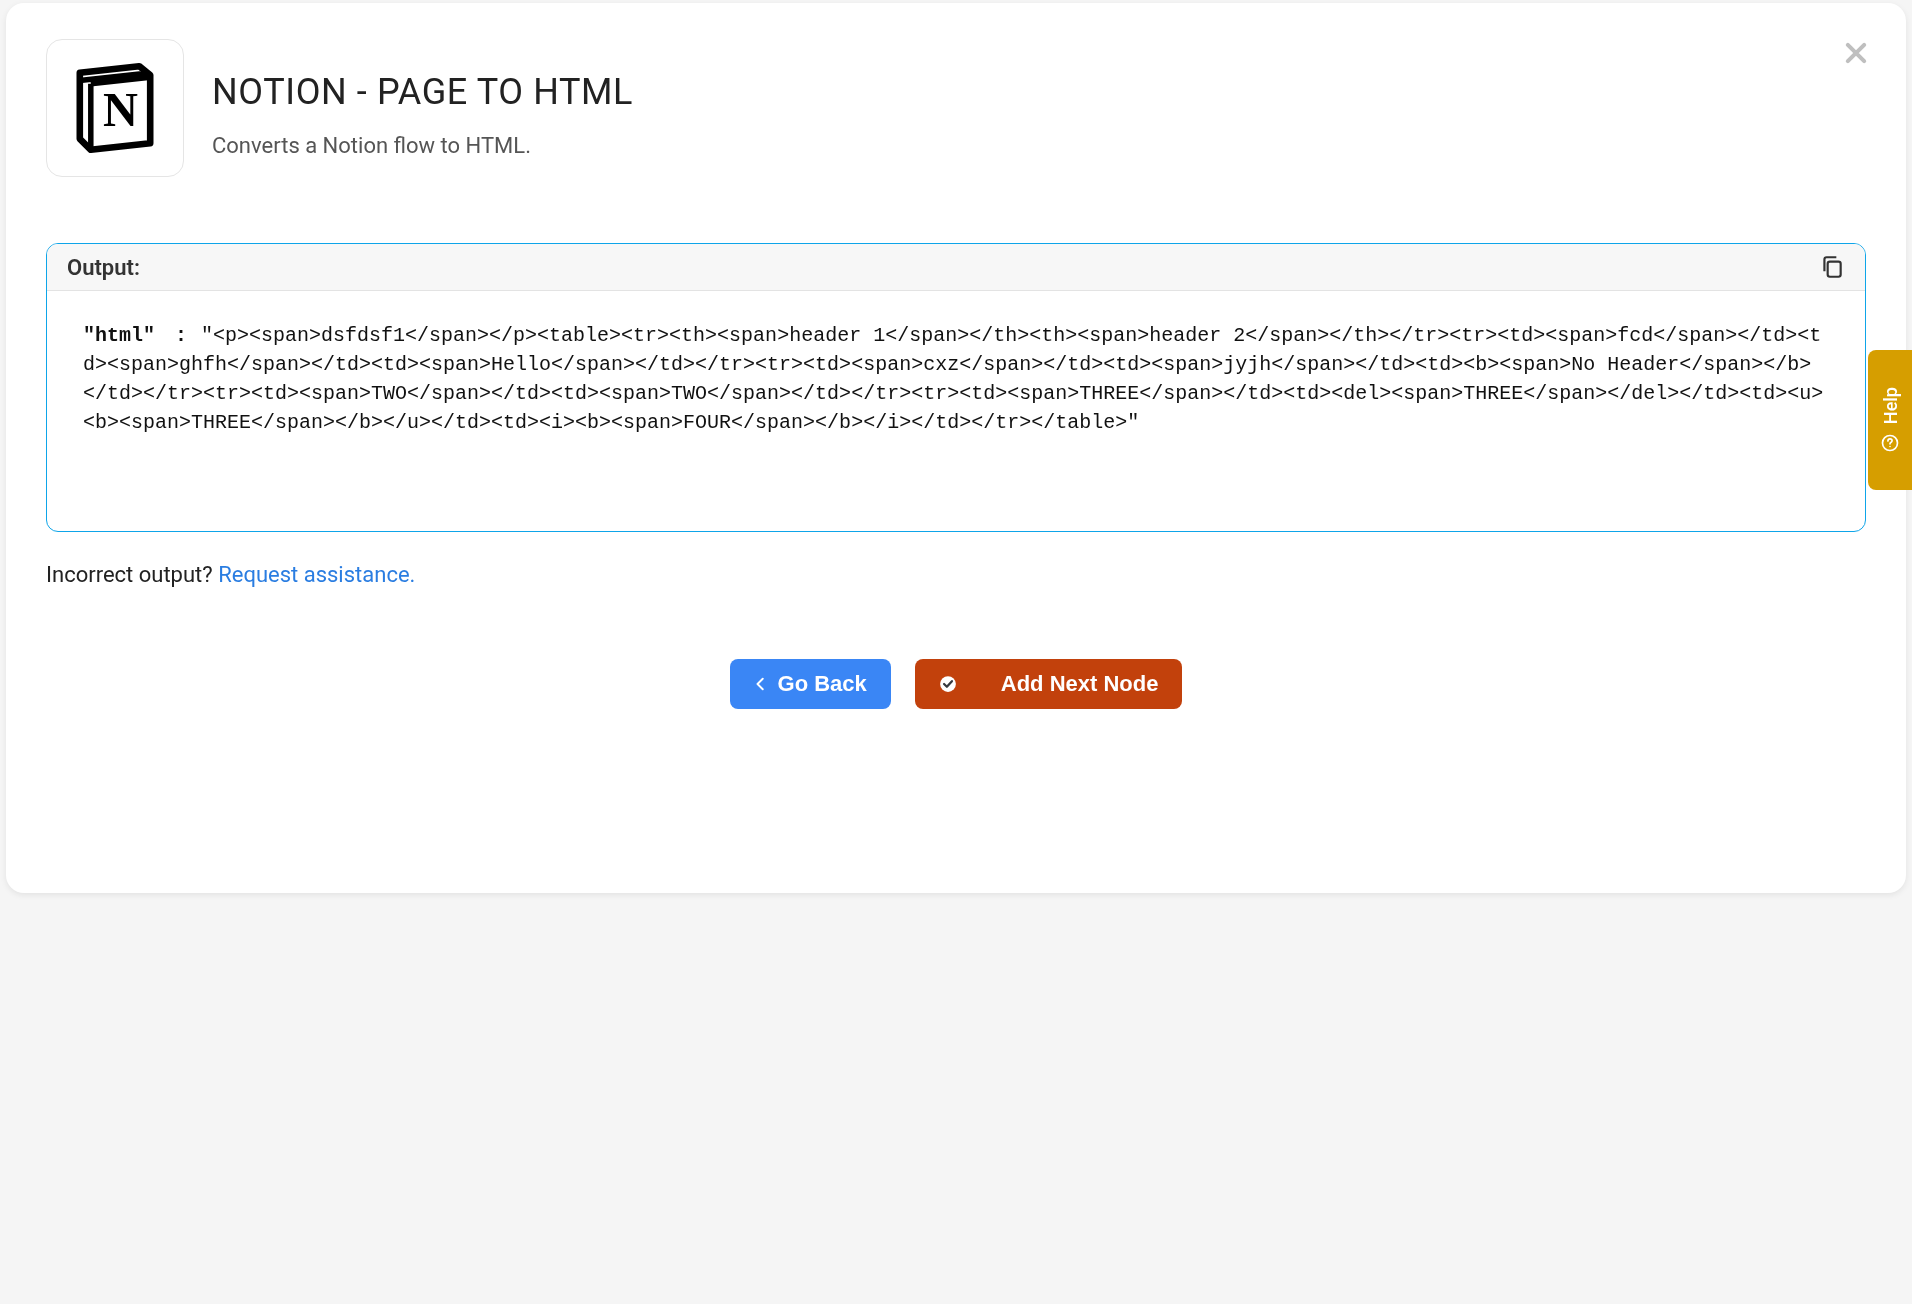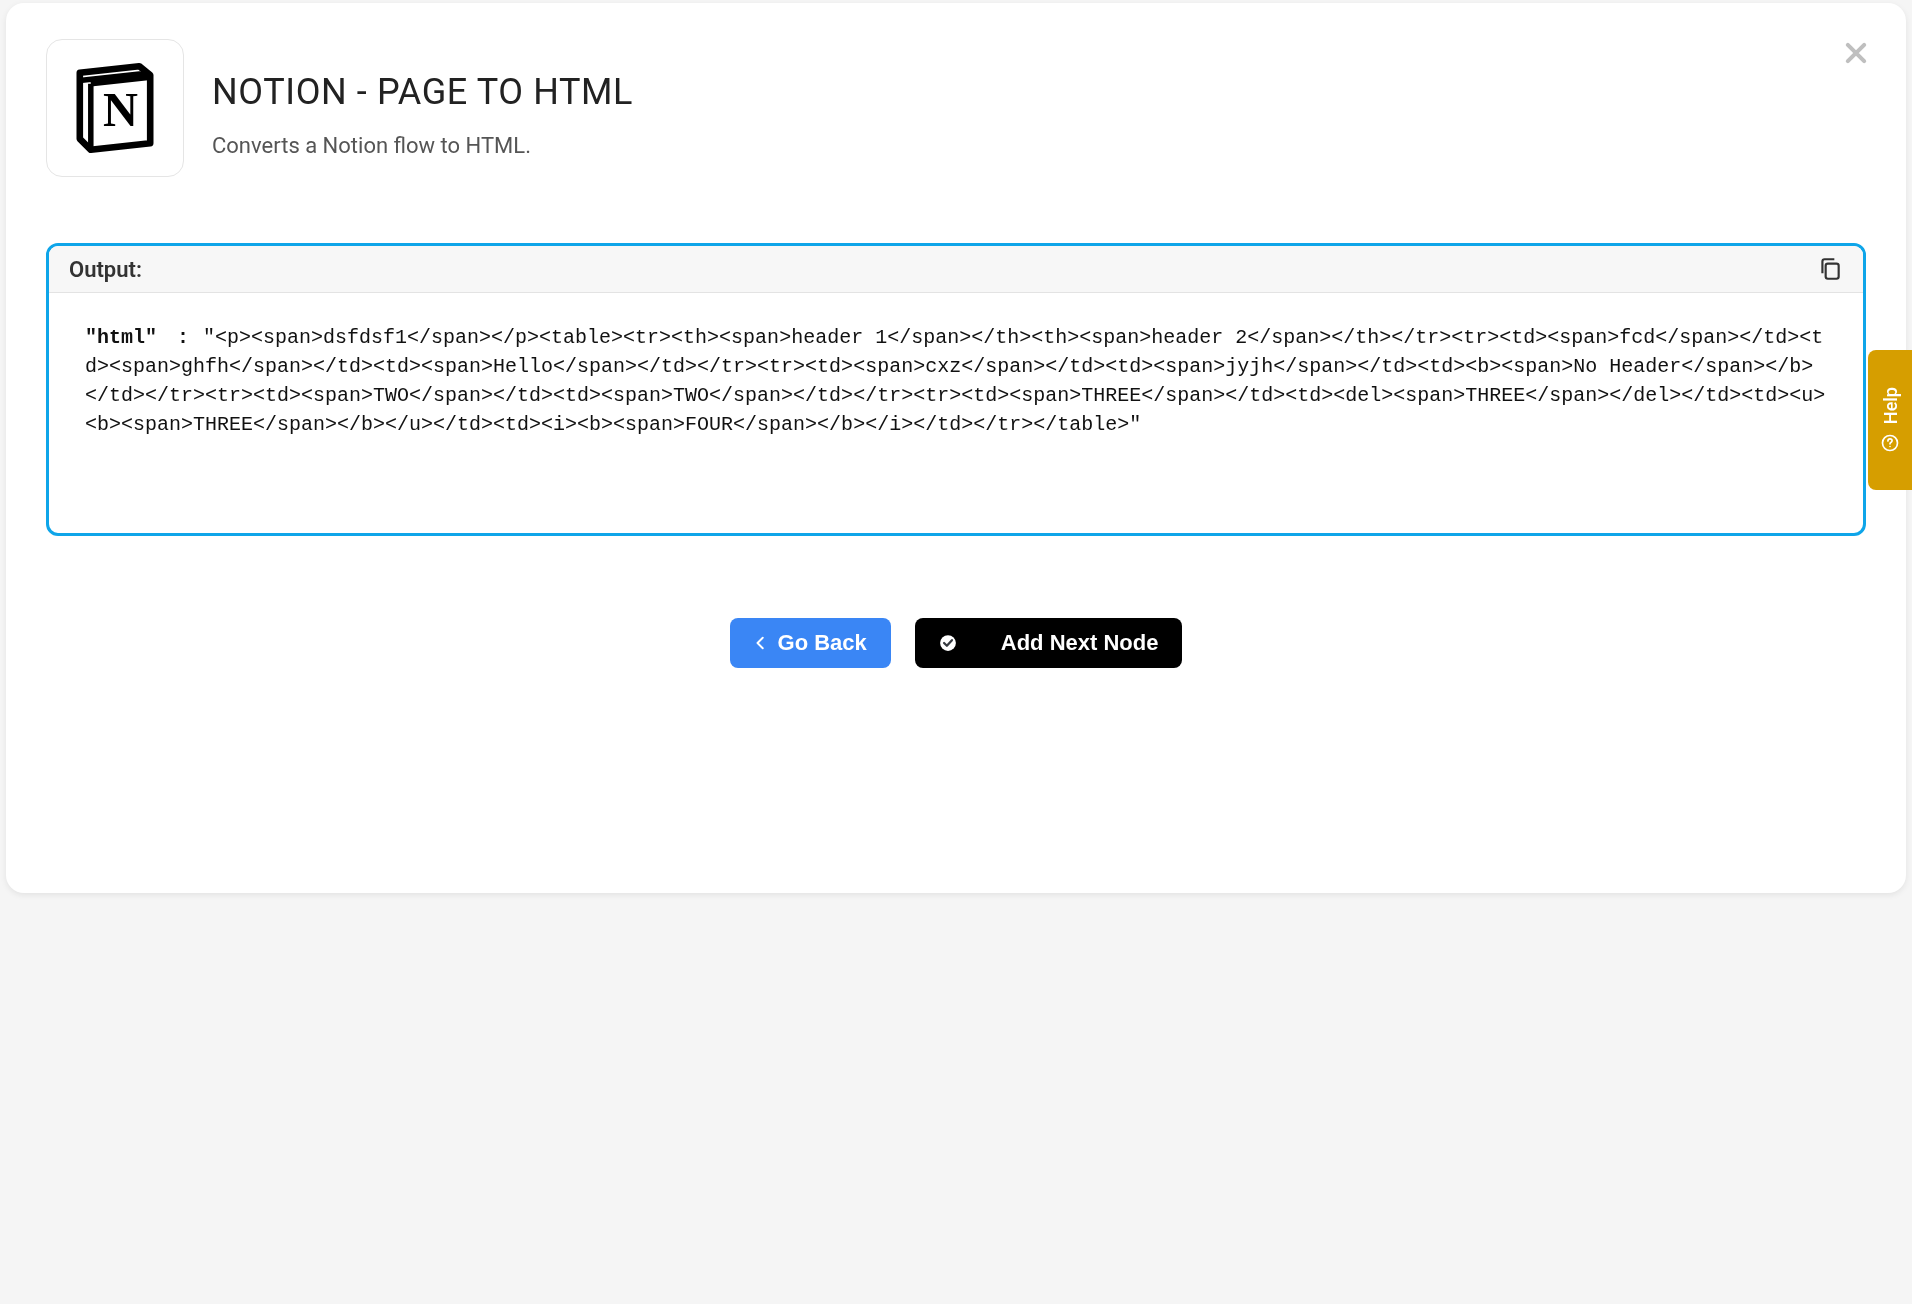--- a/index.html
+++ b/index.html
@@ -76,21 +76,21 @@
     background: #17a56e;
     border-radius: 50%;
     display: inline-flex;
     align-items: center;
     justify-content: center;
   }
   .status-icon svg { width: 14px; height: 14px; fill: #fff; }
   .status-success { color: #17a56e; font-weight: 600; }
   .output-panel {
     margin: 36px 40px 10px 40px;
-    border: 3px solid #0ea5e9;
+    border: 1px solid #0ea5e9;
     border-radius: 12px;
     overflow: hidden;
   }
   .output-header {
     background: #f7f7f7;
     border-bottom: 1px solid #e3e3e3;
     padding: 10px 20px;
     display: flex;
     align-items: center;
     justify-content: space-between;
@@ -145,21 +145,21 @@
     font-weight: 600;
     color: #fff;
     border: none;
     border-radius: 8px;
     padding: 12px 24px;
     cursor: pointer;
     height: 50px;
   }
   .btn svg { width: 18px; height: 18px; fill: currentColor; }
   .btn-blue { background: #3a86f5; }
-  .btn-dark { background: #000000; gap: 44px; }
+  .btn-dark { background: #c2410c; gap: 44px; }
   .btn-green { background: #1eb877; }
   .btn-blue svg { width: 14px; height: 14px; }
   .help-tab {
     position: fixed;
     right: 0;
     top: 350px;
     background: #d69e00;
     color: #fff;
     width: 44px;
     height: 140px;
@@ -217,20 +217,23 @@
         </svg>
       </div>
     </div>
     <div class="output-body">
       <div class="output-wrap">
         <span class="json-key">"html"</span><span class="json-colon">:</span><span class="json-val">"&lt;p&gt;&lt;span&gt;dsfdsf1&lt;/span&gt;&lt;/p&gt;&lt;table&gt;&lt;tr&gt;&lt;th&gt;&lt;span&gt;header 1&lt;/span&gt;&lt;/th&gt;&lt;th&gt;&lt;span&gt;header 2&lt;/span&gt;&lt;/th&gt;&lt;/tr&gt;&lt;tr&gt;&lt;td&gt;&lt;span&gt;fcd&lt;/span&gt;&lt;/td&gt;&lt;td&gt;&lt;span&gt;ghfh&lt;/span&gt;&lt;/td&gt;&lt;td&gt;&lt;span&gt;Hello&lt;/span&gt;&lt;/td&gt;&lt;/tr&gt;&lt;tr&gt;&lt;td&gt;&lt;span&gt;cxz&lt;/span&gt;&lt;/td&gt;&lt;td&gt;&lt;span&gt;jyjh&lt;/span&gt;&lt;/td&gt;&lt;td&gt;&lt;b&gt;&lt;span&gt;No Header&lt;/span&gt;&lt;/b&gt;&lt;/td&gt;&lt;/tr&gt;&lt;tr&gt;&lt;td&gt;&lt;span&gt;TWO&lt;/span&gt;&lt;/td&gt;&lt;td&gt;&lt;span&gt;TWO&lt;/span&gt;&lt;/td&gt;&lt;/tr&gt;&lt;tr&gt;&lt;td&gt;&lt;span&gt;THREE&lt;/span&gt;&lt;/td&gt;&lt;td&gt;&lt;del&gt;&lt;span&gt;THREE&lt;/span&gt;&lt;/del&gt;&lt;/td&gt;&lt;td&gt;&lt;u&gt;&lt;b&gt;&lt;span&gt;THREE&lt;/span&gt;&lt;/b&gt;&lt;/u&gt;&lt;/td&gt;&lt;td&gt;&lt;i&gt;&lt;b&gt;&lt;span&gt;FOUR&lt;/span&gt;&lt;/b&gt;&lt;/i&gt;&lt;/td&gt;&lt;/tr&gt;&lt;/table&gt;"</span>
       </div>
     </div>
   </div>
 
+  <div class="assistance">
+    <span>Incorrect output? </span><a href="#">Request assistance.</a>
+  </div>
 
   <div class="actions">
     <button class="btn btn-blue">
       <svg viewBox="0 0 16 16">
           <path d="M10 2 L4 8 L10 14" stroke="#fff" stroke-width="2.2" fill="none" stroke-linecap="round" stroke-linejoin="round"></path>
         </svg>
       <span>Go Back</span>
     </button>
     <button class="btn btn-dark">
       <svg viewBox="0 0 16 16">

